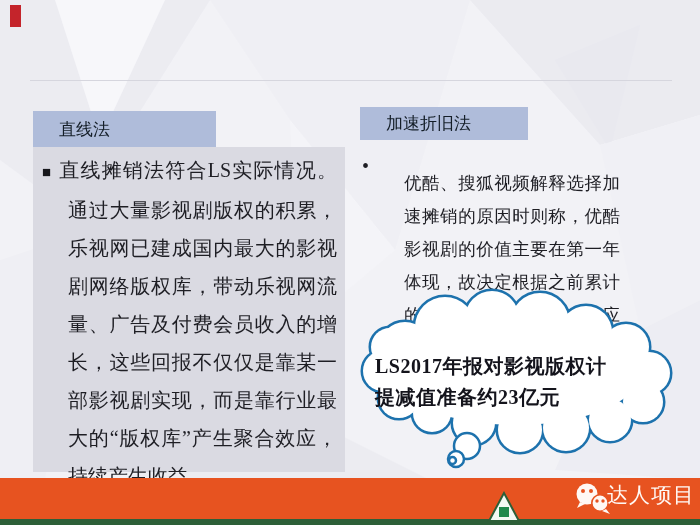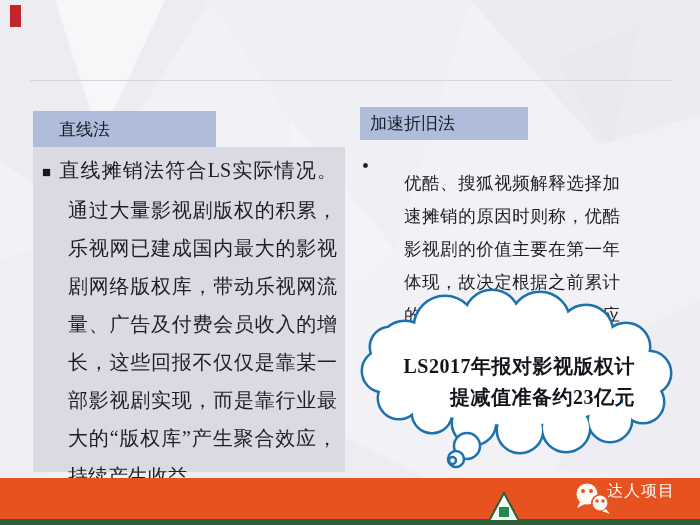--- a/index.html
+++ b/index.html
@@ -20,52 +20,52 @@
   .title-rule { position:absolute; left:30px; top:80px; width:642px; height:1px; background:#D6D6DE; }
 
   .hdr {
     position:absolute; background:#AFBCDA; color:#141E28;
     font-size:17px; display:flex; align-items:center;
     font-family:"Liberation Serif","DejaVu Serif",serif;
   }
   .hdr-left  { left:33px;  top:111px; width:166px; height:36px; padding-left:17px; }
   .hdr-left span  { padding-left:9px; }
   .hdr-right { left:360px; top:107px; width:168px; height:33px; }
-  .hdr-right span { padding-left:10px; }
+  .hdr-right span { padding-left:26px; }
 
   .panel-left {
     position:absolute; left:33px; top:147px; width:312px; height:325px;
     background:#DADAE2;
   }
   .body-left {
     margin:4px 8px 0 9px; padding-left:26px; text-indent:-26px;
     font-size:20px; line-height:38px; color:#1E1E24; text-align:justify;
   }
   .body-left .marker { font-size:15px; margin-right:7px; color:#17171c; }
 
   .body-right-wrap {
     position:absolute; left:362px; top:155px; width:270px; display:flex;
   }
   .body-right-wrap .dot { width:30px; font-size:20px; color:#1E1E24; line-height:23.5px; }
   .body-right {
     margin:12px; flex:1; font-size:17.5px; line-height:33px; color:#1E1E24; text-align:justify;
   }
 
   .cloud-svg { position:absolute; left:0; top:0; width:700px; height:525px; }
-  .cloud-line { position:absolute; width:260px; left:375px; text-align:right;
+  .cloud-line { position:absolute; width:260px; left:375px; text-align:left;
     font-size:20px; font-weight:bold; color:#14141c; letter-spacing:0.5px; }
   .cloud-line1 { top:353px; }
   .cloud-line2 { top:384px; }
 
   .footer-bar { position:absolute; left:0; top:478px; width:700px; height:47px; background:#E75320; }
   .footer-line { position:absolute; left:0; top:519px; width:700px; height:6px; background:#2D5F38; }
   .footer-logo { position:absolute; left:0; top:0; width:700px; height:525px; }
   .brand {
     position:absolute; left:607px; top:481px; width:93px;
-    font-size:16px; color:#FFF8F4; letter-spacing:1px;
+    font-size:21px; color:#FFF8F4; letter-spacing:1px;
     font-family:"Liberation Serif","DejaVu Serif",serif;
   }
   .wechat-svg { position:absolute; left:0; top:0; width:700px; height:525px; }
 </style>
 </head>
 <body>
 
 <div class="slide">
 
   <svg class="bg" viewBox="0 0 700 525">

